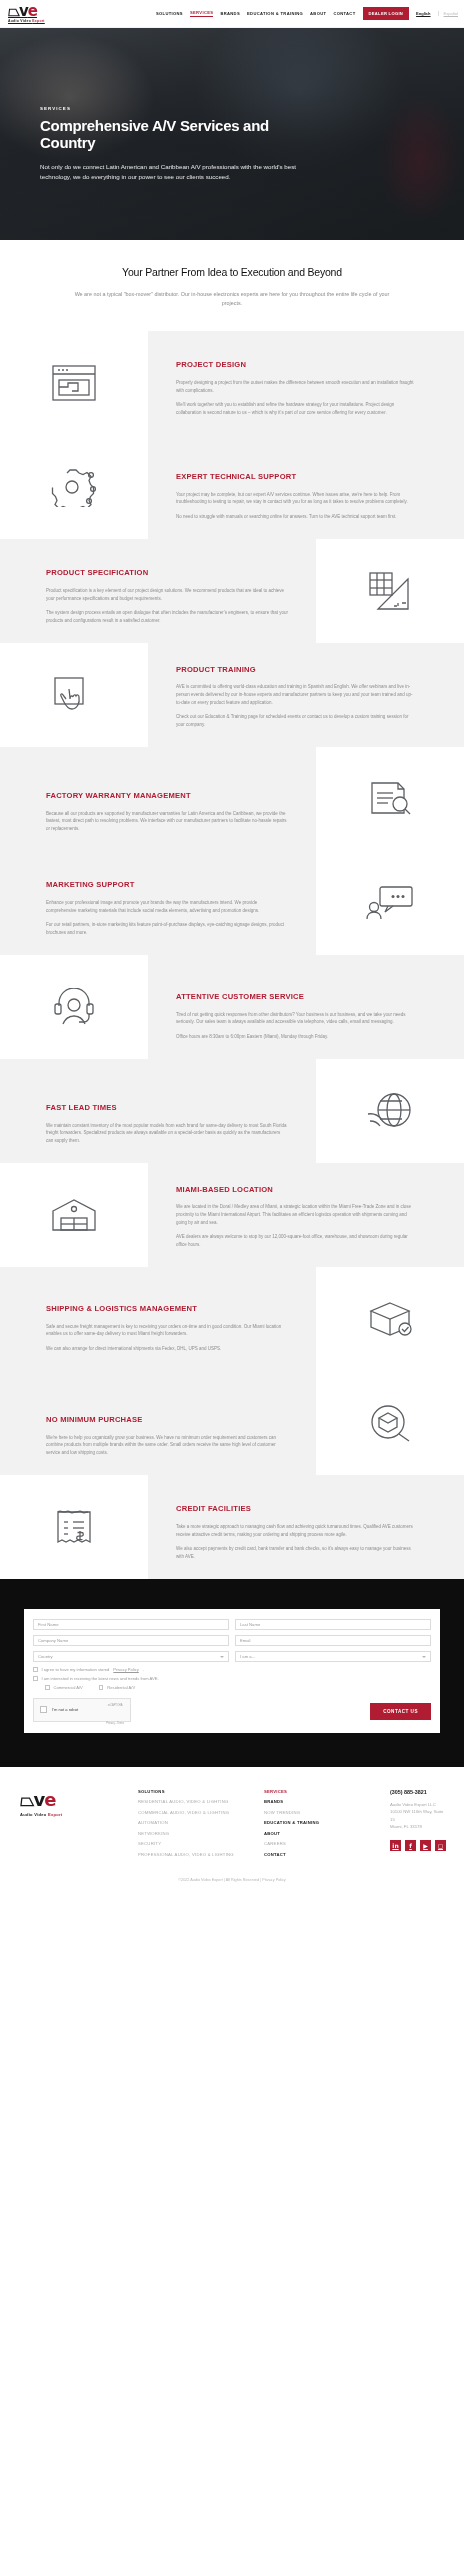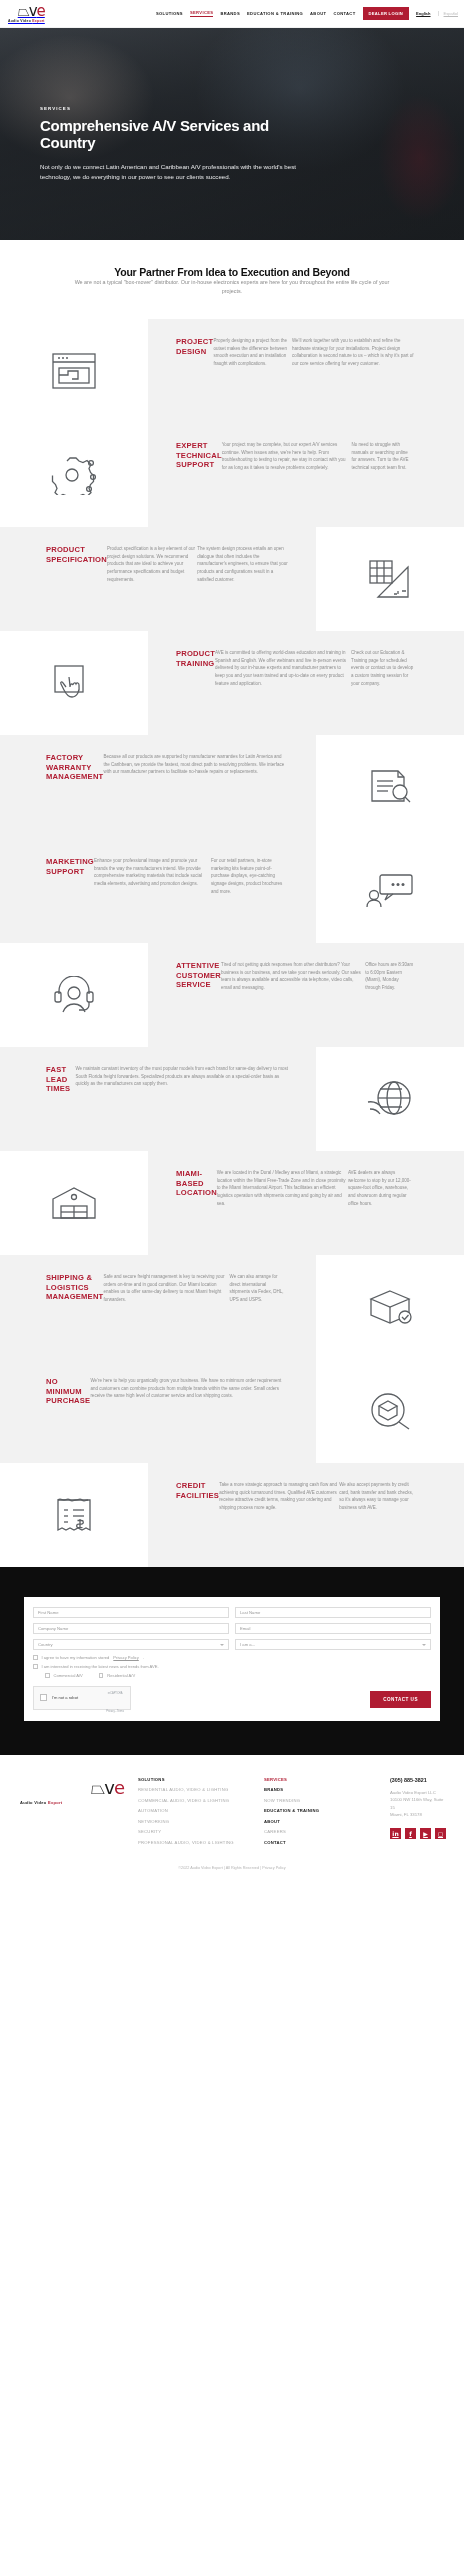--- a/index.html
+++ b/index.html
@@ -17,25 +17,24 @@
     height: 28px;
     background: #ffffff;
     display: flex;
     align-items: center;
     padding: 0 6px 0 8px;
     border-bottom: 1px solid #f2f2f2;
   }
   .logo-wrap { display: flex; flex-direction: column; line-height: 1; }
   .logo-mark {
     font-size: 15px;
-    font-weight: 400;
+    font-weight: 700;
     letter-spacing: -1px;
     color: #1a1a1a;
     font-family: "DejaVu Sans", sans-serif;
-    text-align: right;
   }
   .logo-mark .e { color: #B01C32; }
   .logo-sub {
     font-size: 3.4px;
     letter-spacing: .3px;
     font-weight: 700;
     color: #1a1a1a;
     margin-top: 1px;
   }
   .logo-sub .hl { color: #B01C32; }
@@ -121,24 +120,24 @@
   }
 
   
   .intro {
     text-align: center;
     padding: 26px 40px 22px;
     background: #fff;
   }
   .intro h2 {
     font-size: 10.5px;
-    font-weight: 700;
+    font-weight: 400;
     color: #111;
     letter-spacing: -.2px;
-    margin-bottom: 0;
+    margin-bottom: 12px;
   }
   .intro p {
     font-size: 5.4px;
     line-height: 1.75;
     color: #8b8b8b;
     max-width: 330px;
     margin: 0 auto;
   }
 
   
@@ -154,22 +153,22 @@
     display: flex;
     align-items: center;
     justify-content: center;
     background: #ffffff;
   }
   .svc-body {
     flex: 1;
     background: #f2f2f2;
     padding: 18px 50px 18px 28px;
     display: flex;
-    flex-direction: row;
-    justify-content: space-between;
+    flex-direction: column;
+    justify-content: flex-end;
   }
   .svc.reverse .svc-body {
     padding: 18px 28px 18px 46px;
     order: 1;
   }
   .svc.reverse .svc-media { order: 2; }
   .svc.reverse { }
   .svc h3 {
     font-size: 7.6px;
     font-weight: 700;

